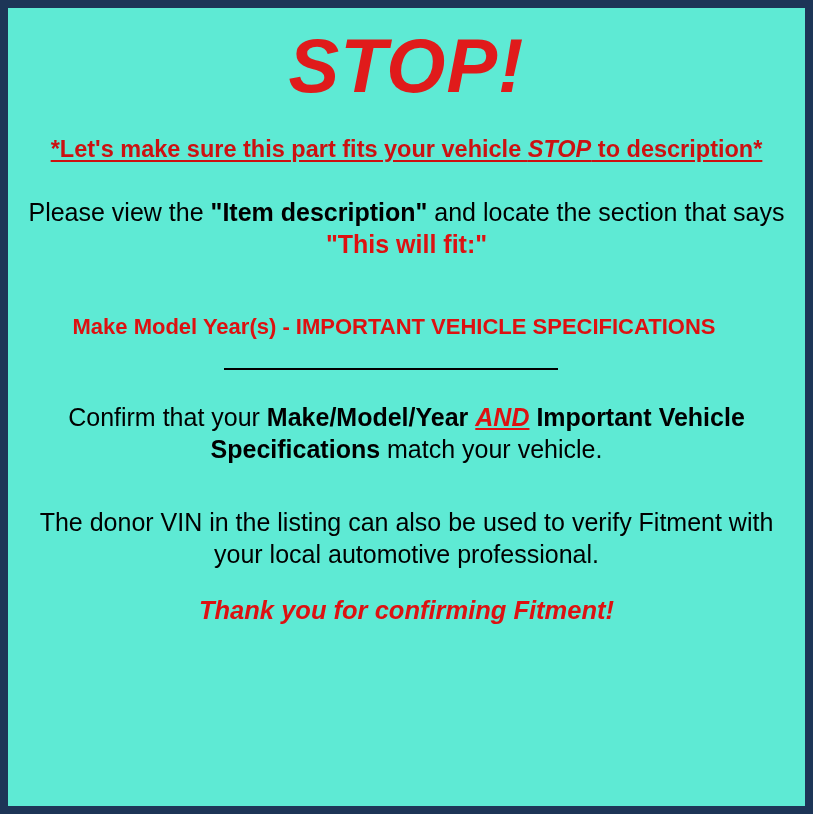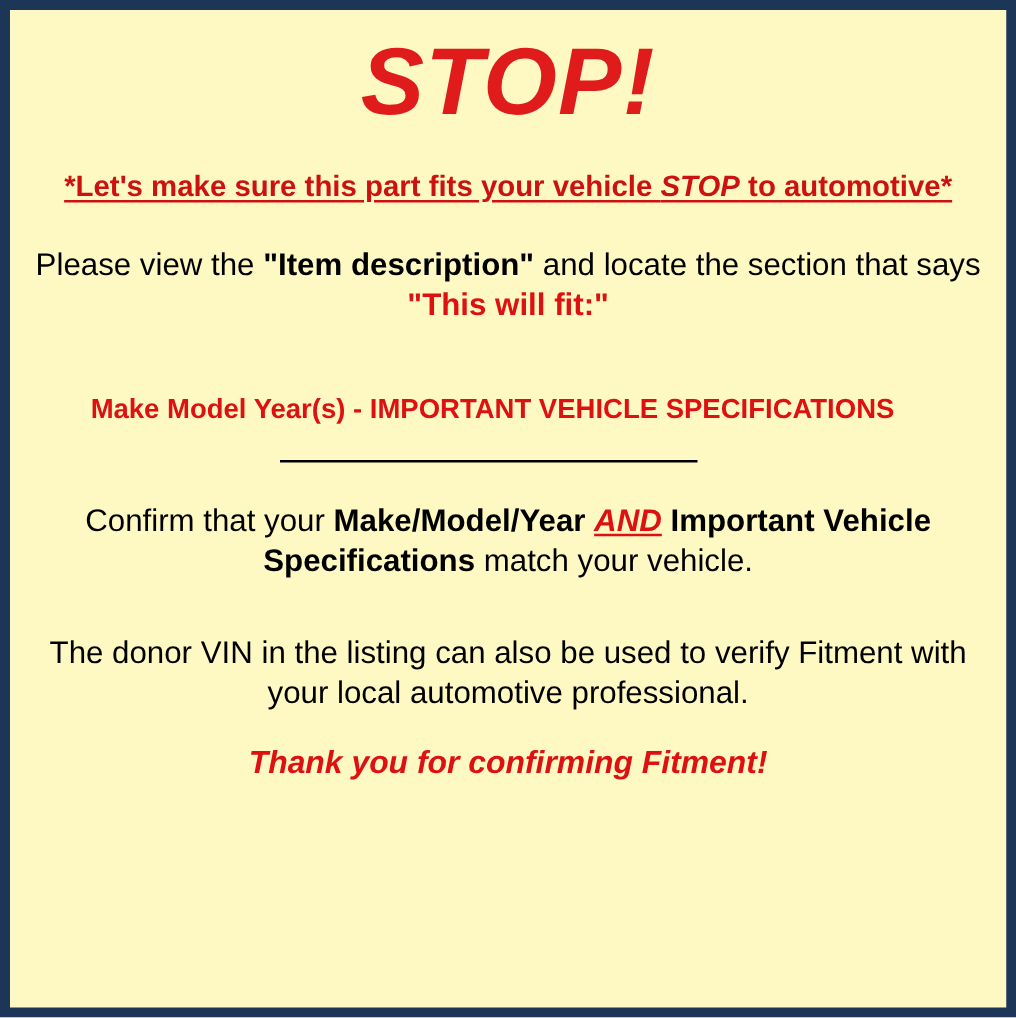--- a/index.html
+++ b/index.html
@@ -11,21 +11,21 @@
   body {
     width: 813px;
     height: 814px;
     font-family: "Liberation Sans", sans-serif;
     overflow: hidden;
   }
   #notice-card {
     box-sizing: border-box;
     width: 813px;
     height: 814px;
-    background: #fef9c3;
+    background: #5eead4;
     border: 8px solid #1d3557;
     display: flex;
     flex-direction: column;
     align-items: center;
   }
   .inner {
     box-sizing: border-box;
     width: 100%;
     height: 100%;
     padding: 0 10px;
@@ -135,21 +135,21 @@
 </style>
 </head>
 <body>
 
 <div id="notice-card">
   <div class="inner">
 
     <div id="stop-title">STOP!</div>
 
     <div id="tagline">
-      <span>*Let's make sure this part fits your vehicle </span><span class="ital">STOP</span><span> to automotive*</span>
+      <span>*Let's make sure this part fits your vehicle </span><span class="ital">STOP</span><span> to description*</span>
     </div>
 
 
     <p class="para" id="para-view">
       <span>Please view the </span><span class="b">"Item description"</span><span> and locate the section that says </span><span class="red-bold">"This will fit:"</span>
     </p>
 
     <div id="example-block">
       <div id="example-spec">Make Model Year(s) - IMPORTANT VEHICLE SPECIFICATIONS</div>
     </div>

